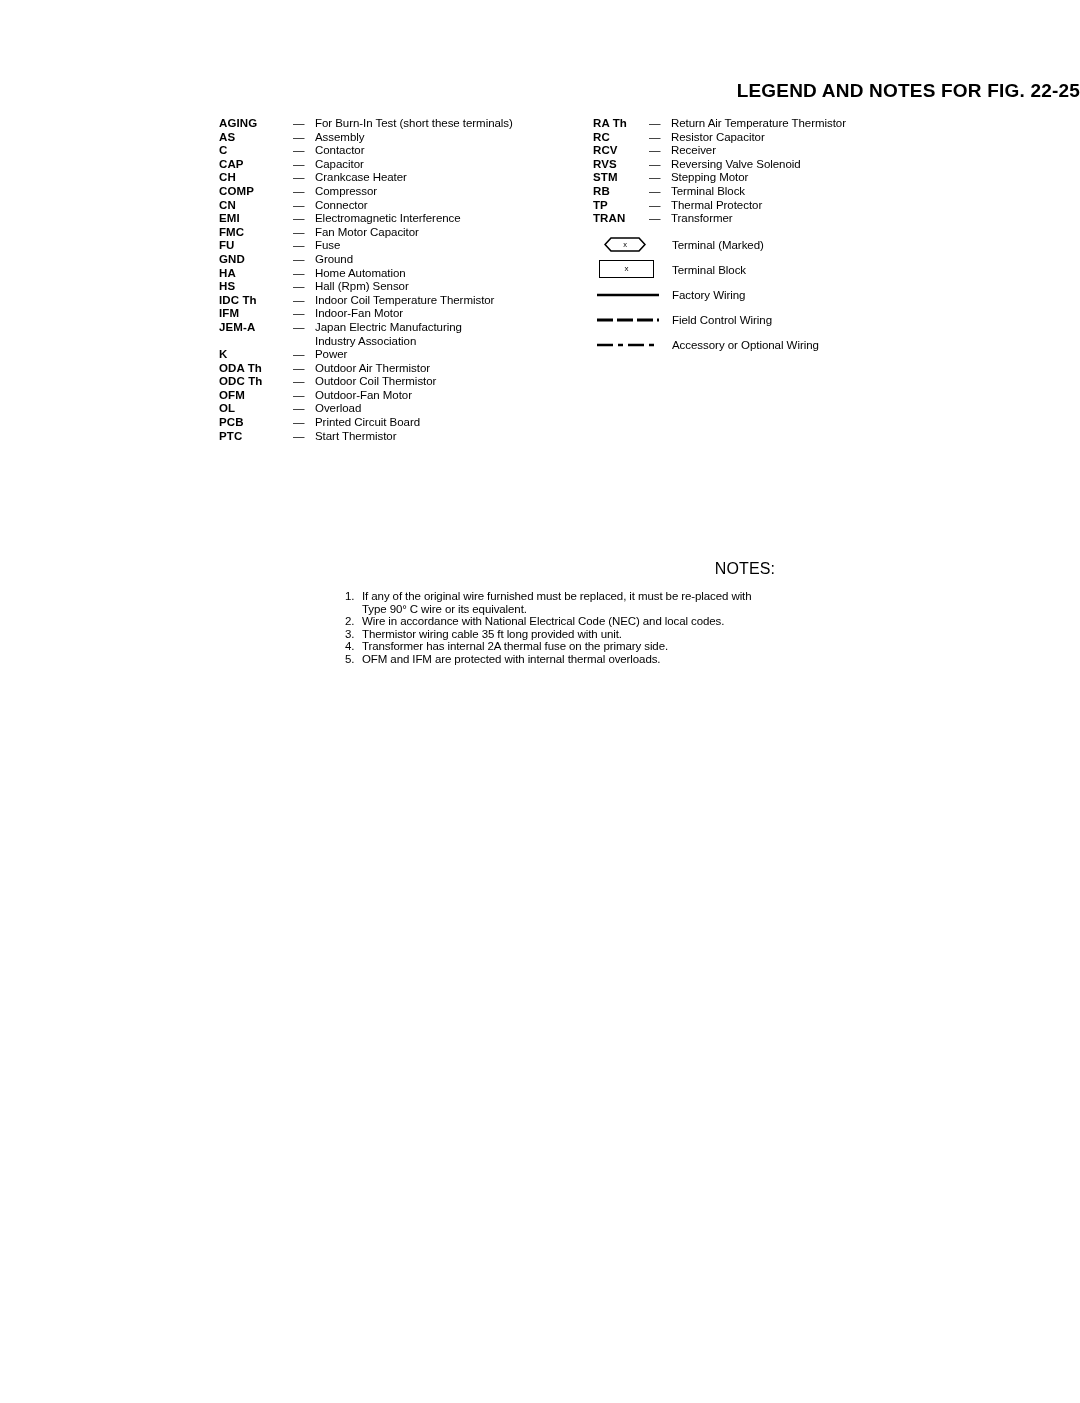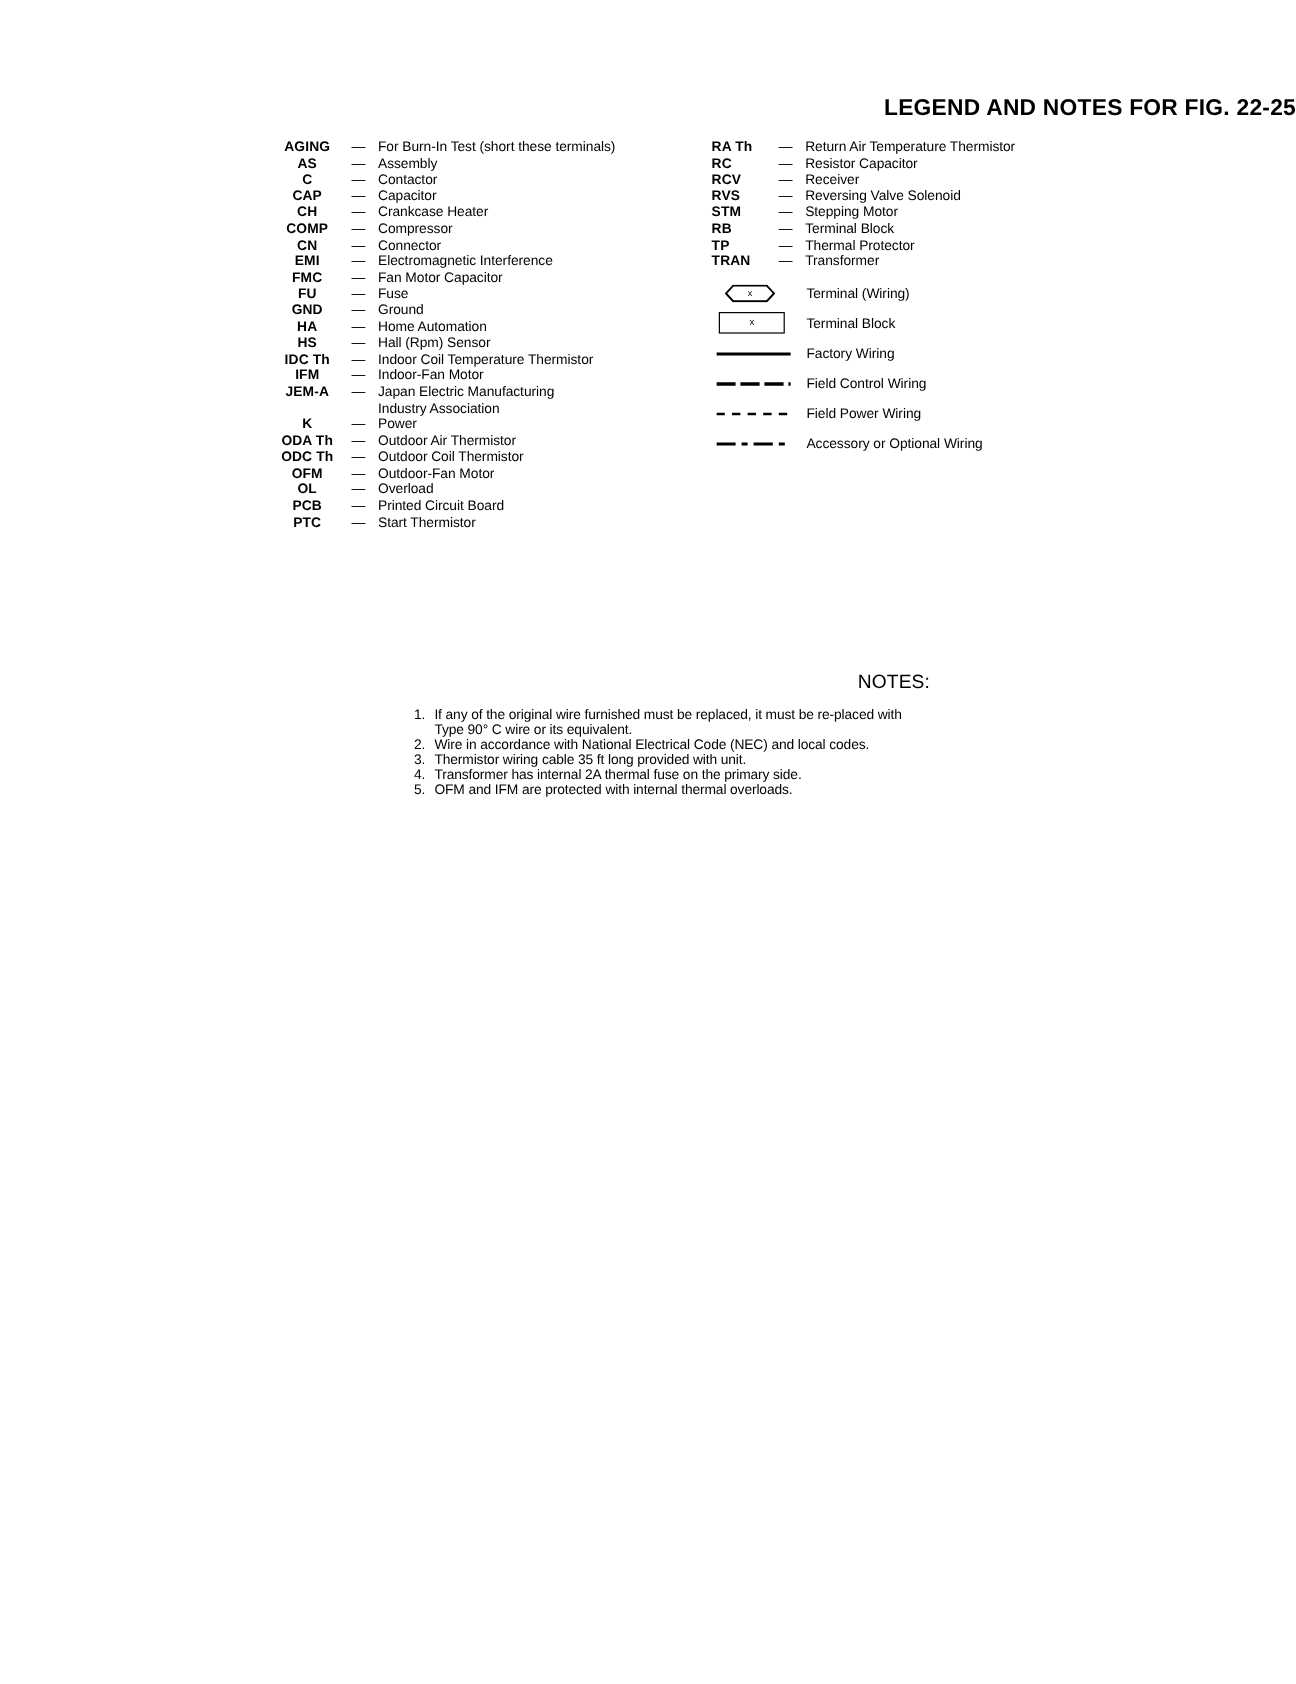--- a/index.html
+++ b/index.html
@@ -55,21 +55,21 @@
     line-height: 13.6px;
     white-space: nowrap;
   }
 
   .abbr {
     font-size: 11.5px;
     font-weight: bold;
     flex: 0 0 auto;
     letter-spacing: 0.1px;
   }
-  .legend-col.left  .abbr { width: 74px; text-align: center; }
+  .legend-col.left  .abbr { width: 74px; }
   .legend-col.right .abbr { width: 56px; }
 
   .dash {
     flex: 0 0 auto;
     width: 22px;
     font-size: 11.5px;
     text-align: left;
   }
 
   .term {
@@ -381,21 +381,21 @@
   <div class="symbols" id="symbols">
       <div class="sym-row">
         <div class="sym-art">
           <div class="hex">
             <svg width="42" height="15" viewBox="0 0 42 15">
               <path d="M7 1 H35 L41 7.5 L35 14 H7 L1 7.5 Z" fill="none" stroke="#000000" stroke-width="1.6"></path>
             </svg>
             <div class="hex-x">x</div>
           </div>
         </div>
-        <span class="sym-label">Terminal (Wiring)</span>
+        <span class="sym-label">Terminal (Marked)</span>
       </div>
       <div class="sym-row">
         <div class="sym-art">
           <div class="tblock">
             <div class="tblock-x">x</div>
           </div>
         </div>
         <span class="sym-label">Terminal Block</span>
       </div>
       <div class="sym-row">
@@ -406,28 +406,20 @@
         </div>
         <span class="sym-label">Factory Wiring</span>
       </div>
       <div class="sym-row">
         <div class="sym-art">
           <svg width="62" height="12" class="wire-svg">
             <line x1="0" y1="6" x2="62" y2="6" stroke="#000000" stroke-width="3" stroke-dasharray="16 4"></line>
           </svg>
         </div>
         <span class="sym-label">Field Control Wiring</span>
-      </div>
-      <div class="sym-row">
-        <div class="sym-art">
-          <svg width="60" height="12" class="wire-svg">
-            <line x1="0" y1="6" x2="60" y2="6" stroke="#000000" stroke-width="2" stroke-dasharray="7 6"></line>
-          </svg>
-        </div>
-        <span class="sym-label">Field Power Wiring</span>
       </div>
       <div class="sym-row">
         <div class="sym-art">
           <svg width="62" height="12" class="wire-svg">
             <line x1="0" y1="6" x2="62" y2="6" stroke="#000000" stroke-width="2.6" stroke-dasharray="16 5 5 5"></line>
           </svg>
         </div>
         <span class="sym-label">Accessory or Optional Wiring</span>
       </div>
     </div>

